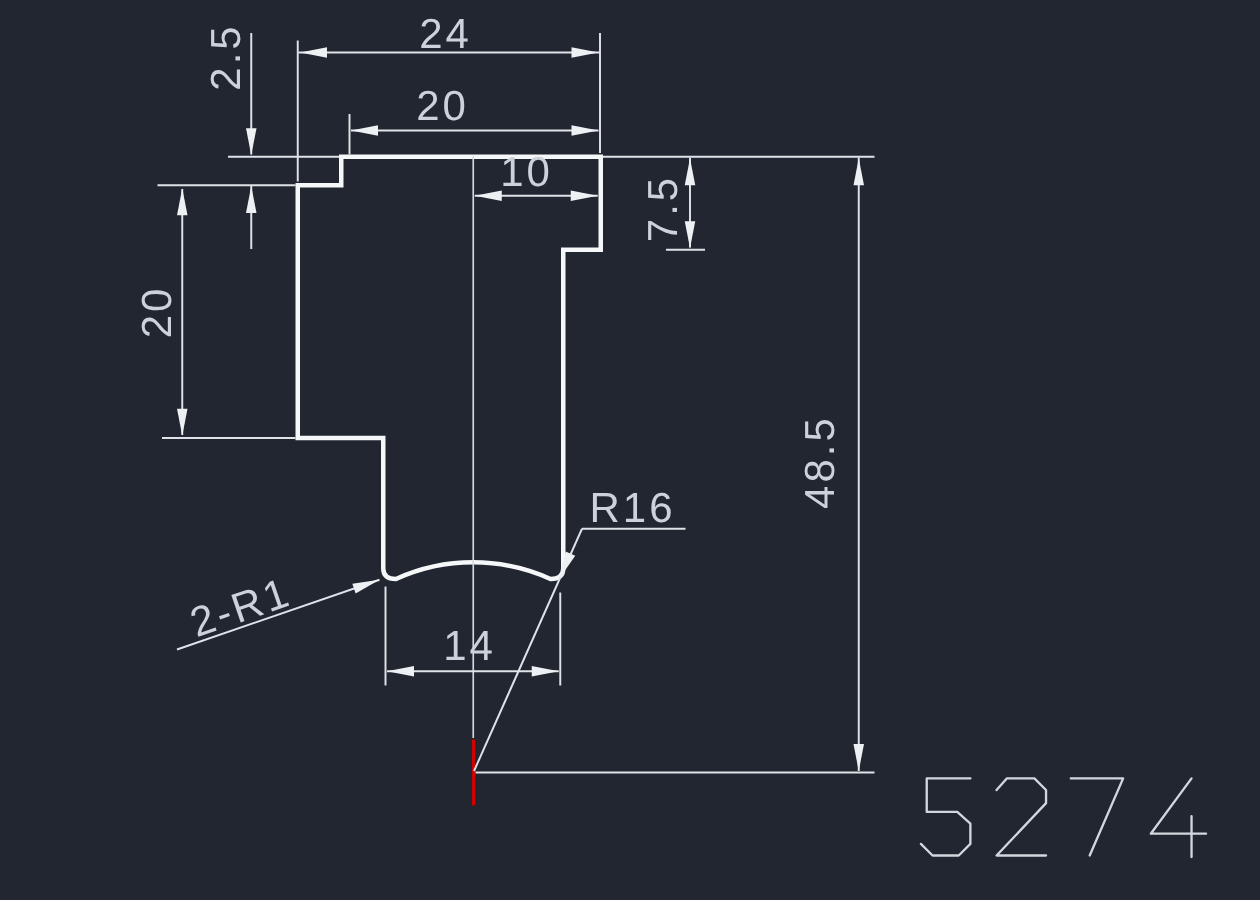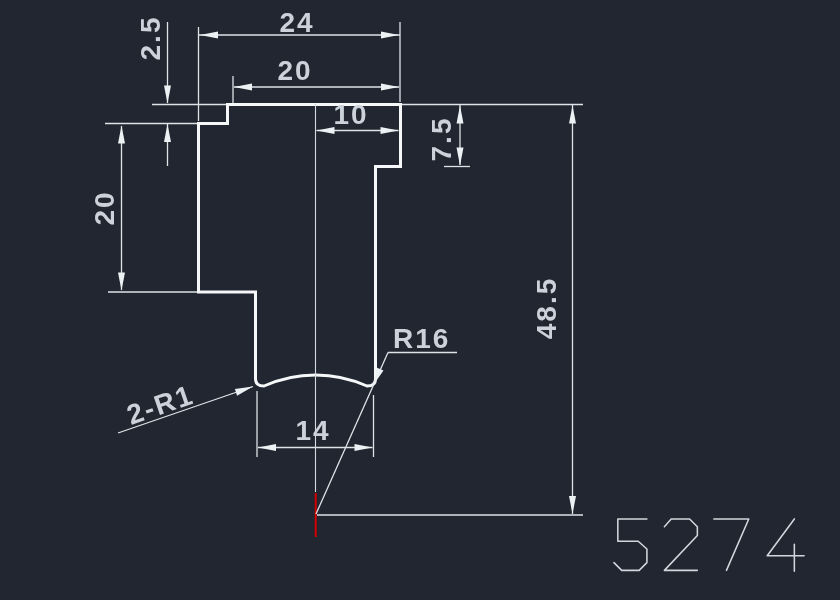--- a/index.html
+++ b/index.html
@@ -1,21 +1,21 @@
 <!DOCTYPE html>
 <html><head>
 <meta charset="utf-8">
 <style>
   html,body{margin:0;padding:0;}
   body{
     width:840px;height:600px;overflow:hidden;
     background:#212630;
     font-family:"Liberation Sans", sans-serif;
   }
-  .canvas{position:relative;width:840px;height:600px;font-weight:bold;}
+  .canvas{position:relative;width:840px;height:600px;}
   .profile{fill:none;stroke:#f5f7f8;stroke-width:3;stroke-linejoin:miter;}
   .t{stroke:#dfe3e8;stroke-width:1.3;fill:none;}
   .cl{stroke:#d6dae0;stroke-width:1.1;}
   .a{fill:#eef1f3;stroke:none;}
   .red{stroke-width:2;}
   .dt{
     fill:#ccd2d9;
     font-family:"Liberation Sans", sans-serif;
     font-size:28px;
     letter-spacing:2px;

